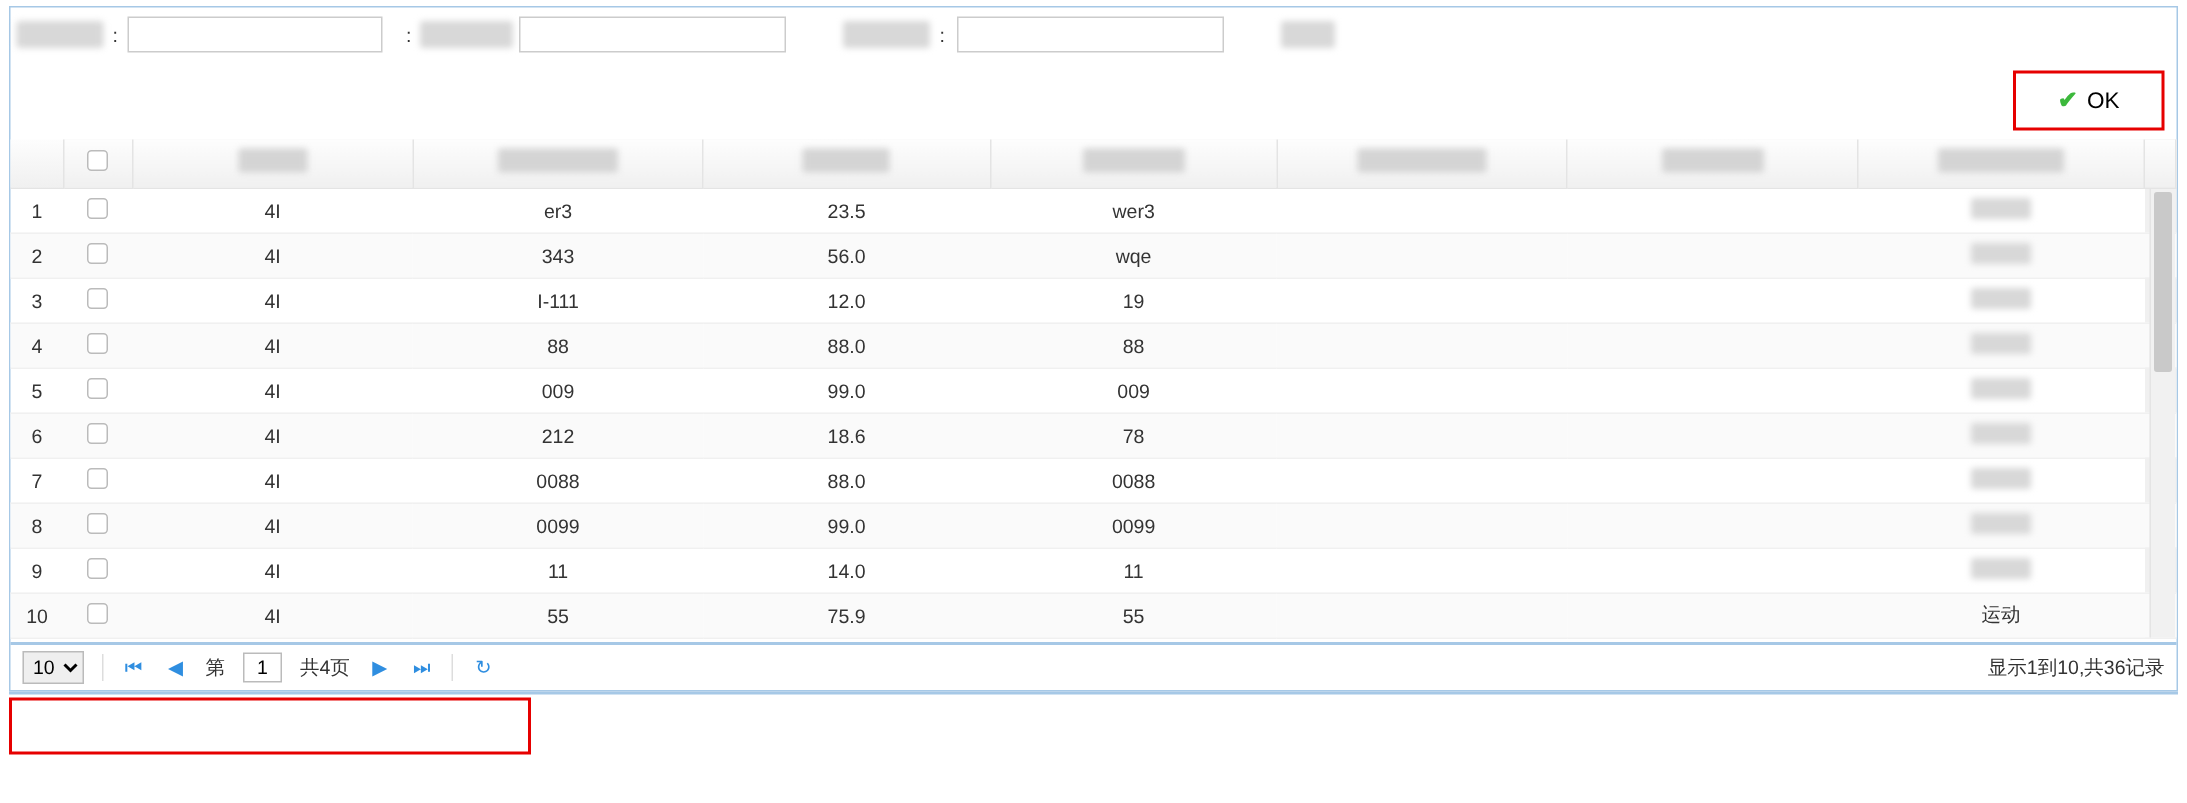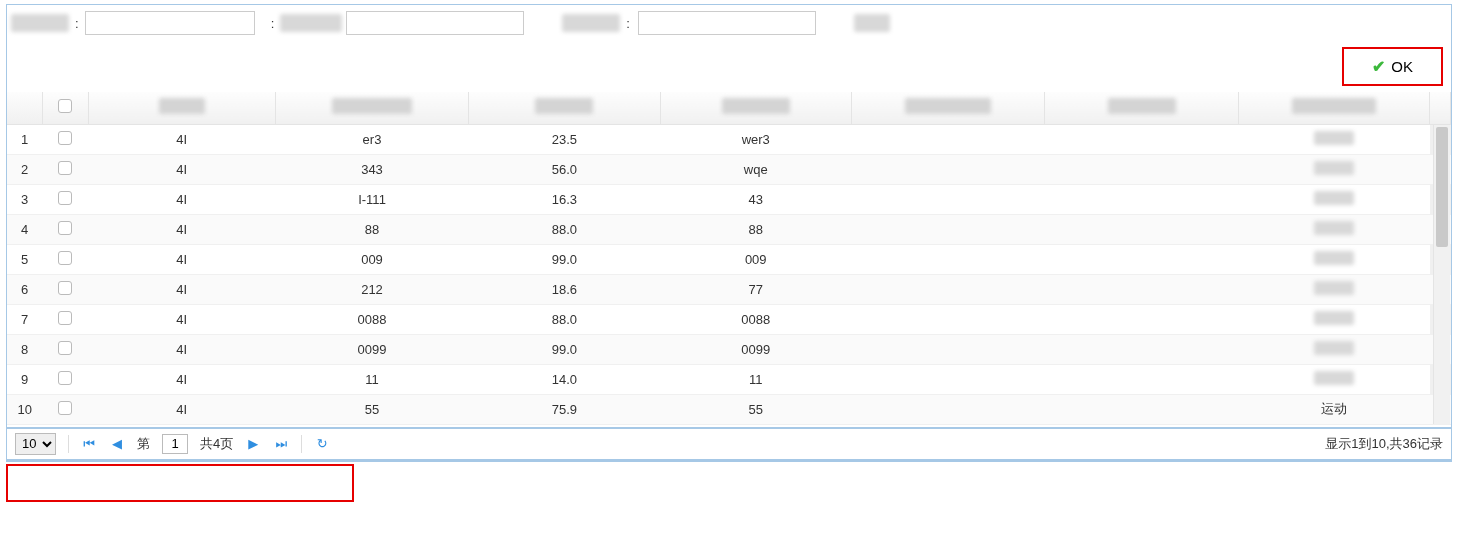--- a/index.html
+++ b/index.html
@@ -274,22 +274,22 @@
             <td></td>
             <td></td>
             <td><span class="cell-blur cbG"></span></td>
             <td></td>
           </tr>
           <tr>
             <td>3</td>
             <td><input type="checkbox" style=""></td>
             <td>4I</td>
             <td>I-111</td>
-            <td>16.3</td>
-            <td>43</td>
+            <td>12.0</td>
+            <td>19</td>
             <td></td>
             <td></td>
             <td><span class="cell-blur cbG"></span></td>
             <td></td>
           </tr>
           <tr>
             <td>4</td>
             <td><input type="checkbox" style=""></td>
             <td>4I</td>
             <td>88</td>
@@ -311,21 +311,21 @@
             <td></td>
             <td><span class="cell-blur cbG"></span></td>
             <td></td>
           </tr>
           <tr>
             <td>6</td>
             <td><input type="checkbox" style=""></td>
             <td>4I</td>
             <td>212</td>
             <td>18.6</td>
-            <td>77</td>
+            <td>78</td>
             <td></td>
             <td></td>
             <td><span class="cell-blur cbG"></span></td>
             <td></td>
           </tr>
           <tr>
             <td>7</td>
             <td><input type="checkbox" style=""></td>
             <td>4I</td>
             <td>0088</td>

